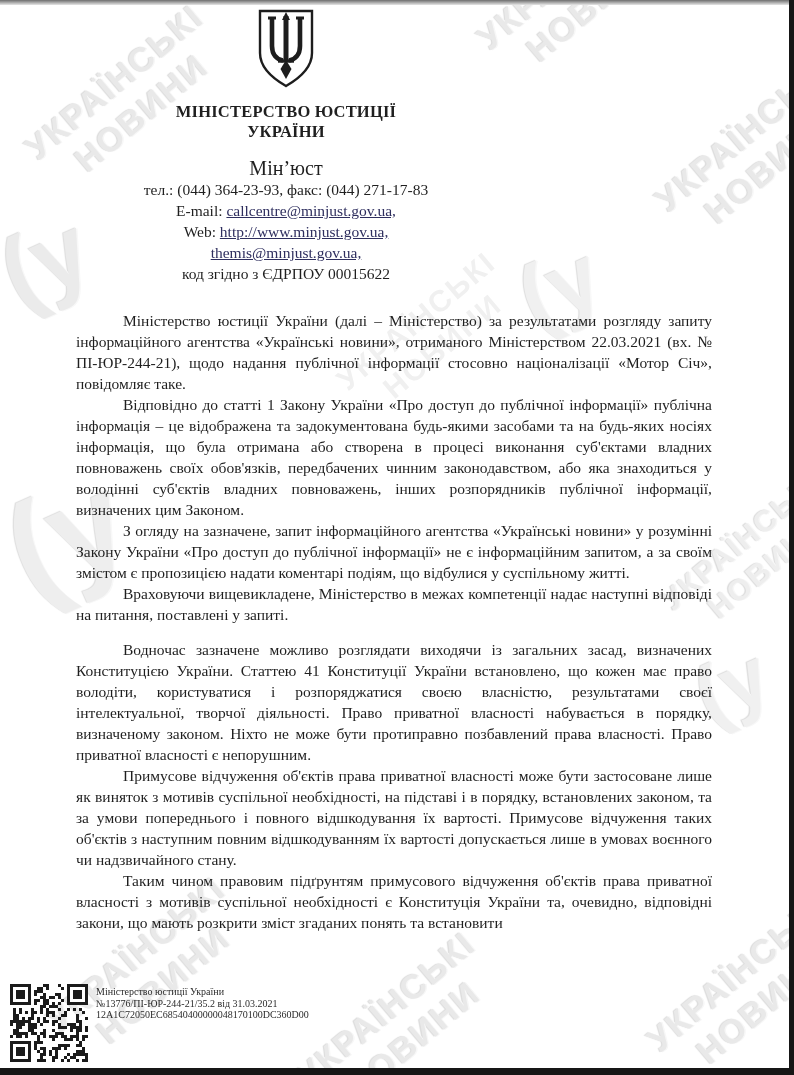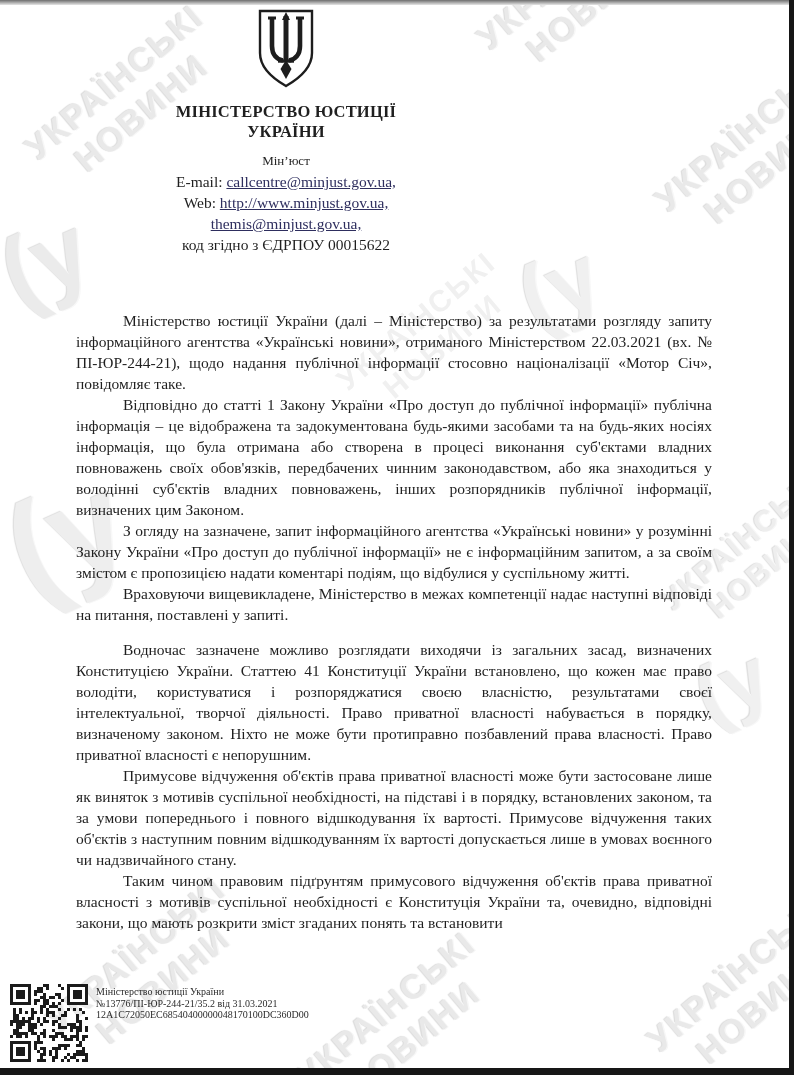--- a/index.html
+++ b/index.html
@@ -27,21 +27,21 @@
   #wm-g{left:290px;top:985px;}
   #wm-h{left:640px;top:950px;}
   #lg-1{left:2px;top:206px;font-size:96px;}
   #lg-2{left:8px;top:460px;font-size:130px;color:#eeeeee;}
   #lg-3{left:520px;top:236px;font-size:88px;color:#f0f0f0;}
   #lg-4{left:696px;top:640px;font-size:80px;color:#f0f0f0;}
   
   #header-left{position:absolute;left:88px;top:8px;width:396px;text-align:center;z-index:1;}
   #emblem{display:inline-block;}
   #ministry-name{font-weight:bold;font-size:16.5px;line-height:20px;margin-top:8px;letter-spacing:.2px;}
-  #short-name{font-size:13px;margin-top:8px;}
+  #short-name{font-size:20px;margin-top:16px;}
   .contact{font-size:15.5px;line-height:21px;}
   .contact a{color:#2e2e5e;}
   #recipient{position:absolute;left:490px;top:115px;width:290px;font-weight:bold;
              font-size:15.5px;line-height:23px;z-index:1;}
   
   #body-text{position:absolute;left:76px;top:310px;width:636px;z-index:1;
              font-size:15.5px;line-height:21px;text-align:justify;}
   #body-text p{margin:0;text-indent:47px;}
   .para-gap{height:14px;}
   
@@ -80,20 +80,21 @@
         <path d="M13 10 H21 M41 10 H49" stroke="#1d1d1d" stroke-width="3" fill="none"></path>
         <path d="M23 53 H39" stroke="#1d1d1d" stroke-width="3.4" fill="none"></path>
         <path d="M31 52 L36.5 61 L31 71 L25.5 61 Z" fill="#1d1d1d"></path>
       </svg>
     </span>
     <div id="ministry-name">
       <div>МІНІСТЕРСТВО ЮСТИЦІЇ</div>
       <div>УКРАЇНИ</div>
     </div>
     <div id="short-name" class="contact">Мін’юст</div>
+    <div class="contact">тел.: (044) 364-23-93, факс: (044) 271-17-83</div>
     <div class="contact">
       <span>E-mail: </span><a href="#">callcentre@minjust.gov.ua,</a>
     </div>
     <div class="contact">
       <span>Web: </span><a href="#">http://www.minjust.gov.ua,</a>
     </div>
     <div class="contact">
       <a href="#">themis@minjust.gov.ua,</a>
     </div>
     <div class="contact">код згідно з ЄДРПОУ 00015622</div>

